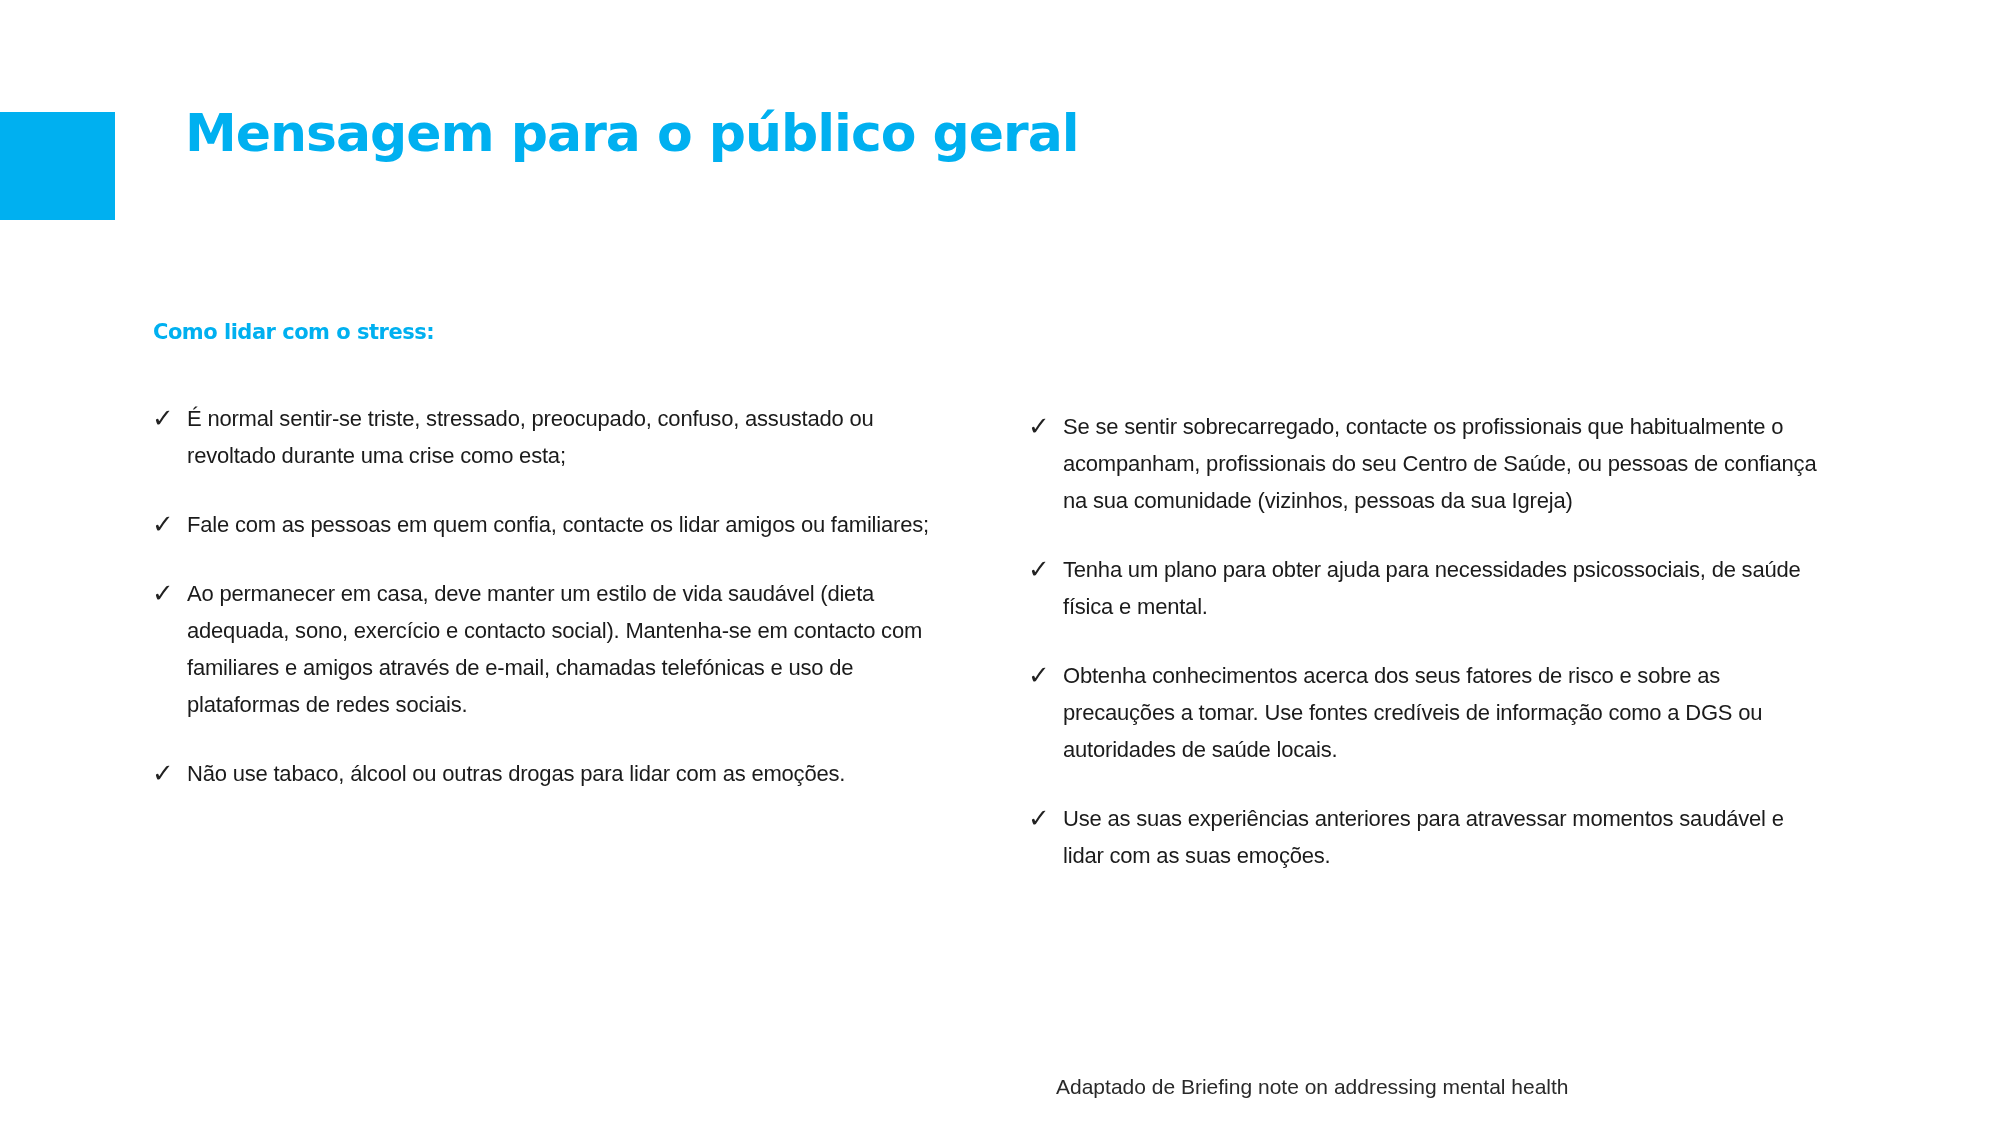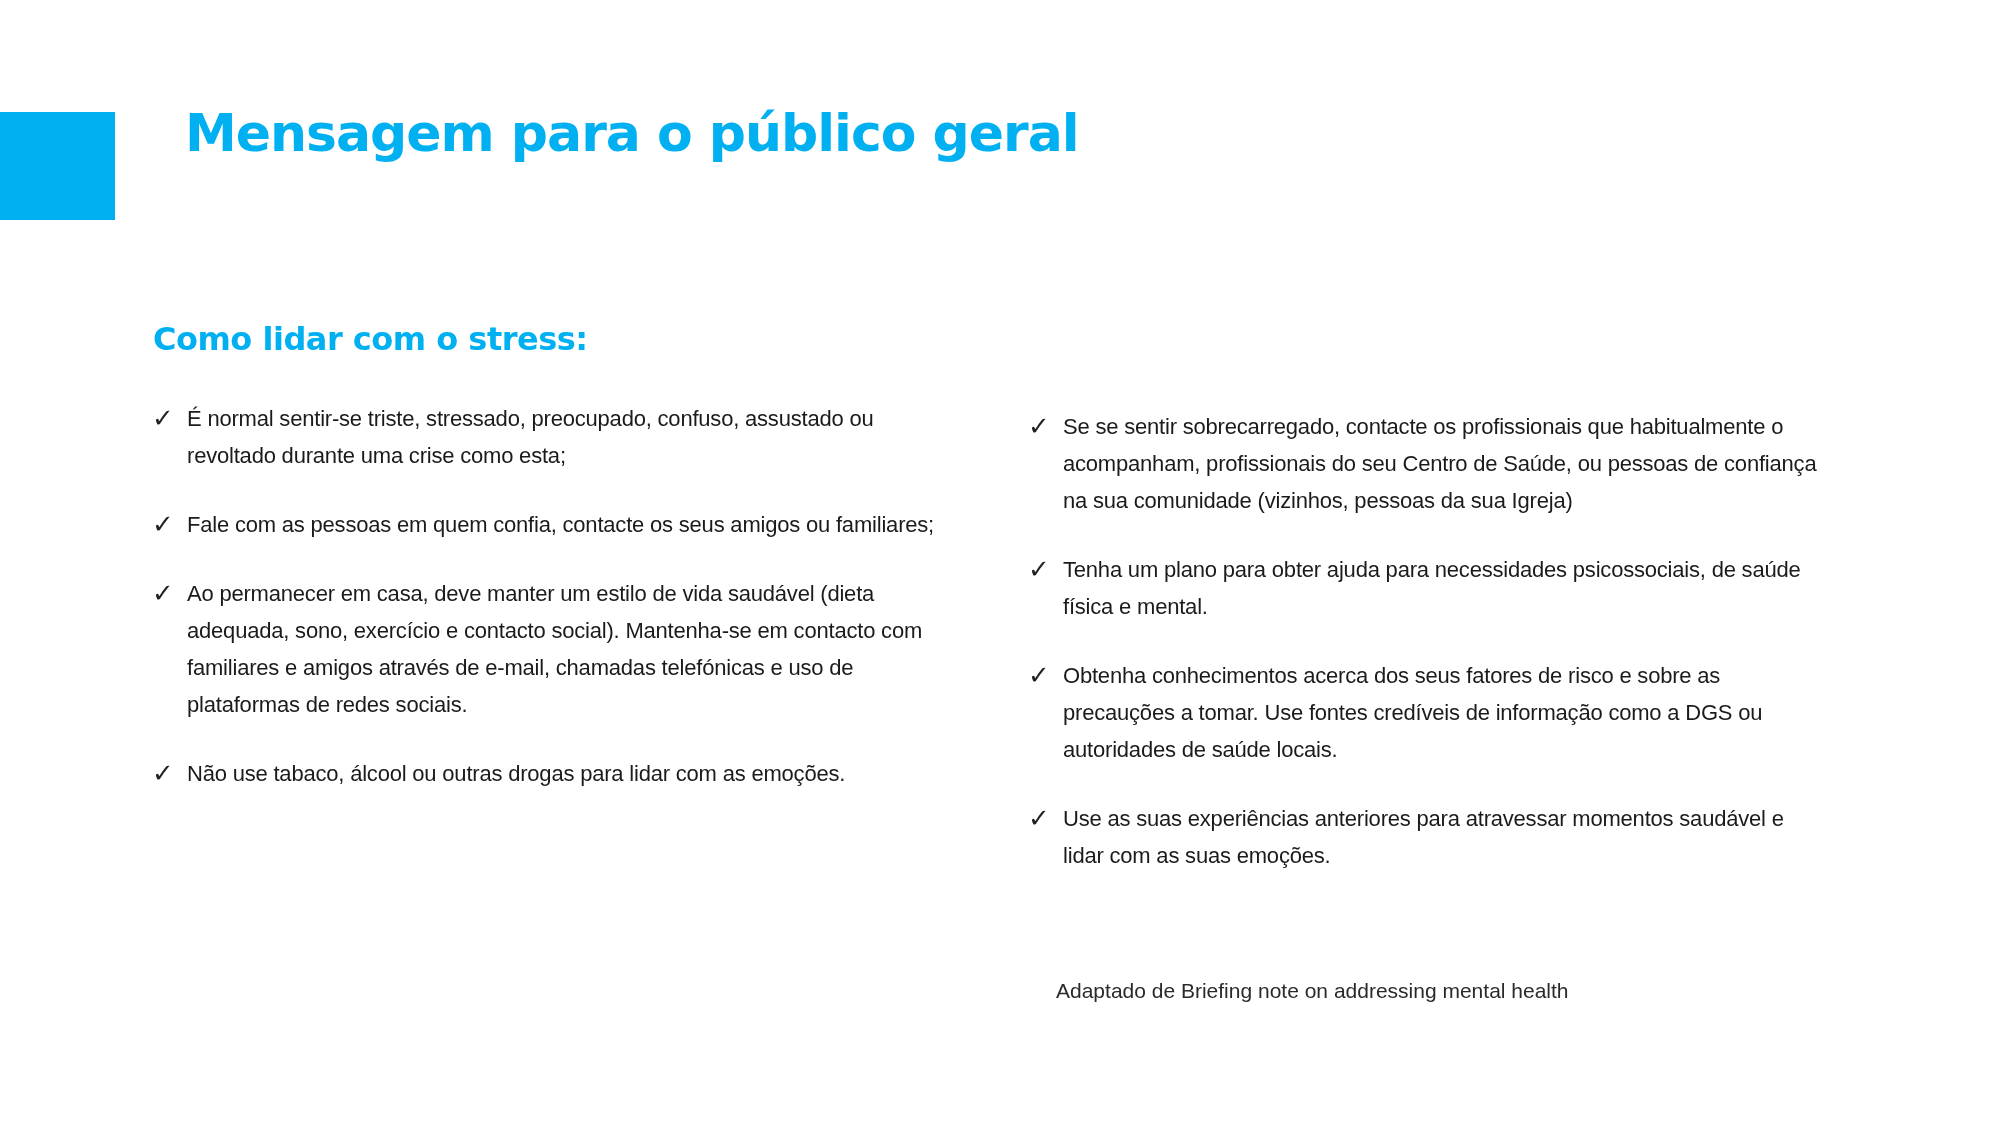--- a/index.html
+++ b/index.html
@@ -31,21 +31,21 @@
     font-size: 52px;
     font-weight: 800;
     line-height: 66px;
     letter-spacing: -1px;
     color: var(--accent);
   }
   .section-heading {
     position: absolute;
     left: 153px; top: 320px;
     font-family: "DejaVu Sans", sans-serif;
-    font-size: 32px;
+    font-size: 21px;
     font-weight: 800;
     letter-spacing: -0.5px;
     color: var(--accent);
   }
   .col {
     position: absolute;
     width: 790px;
   }
   .col-left  { left: 152px;  top: 400px; }
   .col-right { left: 1028px; top: 408px; }
@@ -62,21 +62,21 @@
   }
   .bullet-text {
     flex: 1 1 auto;
     font-size: 22px;
     line-height: 37px;
     letter-spacing: -0.2px;
     color: var(--ink);
   }
   .footer {
     position: absolute;
-    left: 1056px; top: 978px;
+    left: 1056px; top: 1074px;
     font-size: 21px;
     line-height: 25px;
     color: #2a2a2a;
   }
 </style>
 </head>
 <body>
 
 <div class="slide">
 
@@ -88,21 +88,21 @@
 
   <div class="section-heading">Como lidar com o stress:</div>
 
   <div class="col col-left" id="col-left">
       <div class="bullet">
         <span class="check">✓</span>
         <span class="bullet-text">É normal sentir-se triste, stressado, preocupado, confuso, assustado ou revoltado durante uma crise como esta;</span>
       </div>
       <div class="bullet">
         <span class="check">✓</span>
-        <span class="bullet-text">Fale com as pessoas em quem confia, contacte os seus amigos ou familiares;</span>
+        <span class="bullet-text">Fale com as pessoas em quem confia, contacte os lidar amigos ou familiares;</span>
       </div>
       <div class="bullet">
         <span class="check">✓</span>
         <span class="bullet-text">Ao permanecer em casa, deve manter um estilo de vida saudável (dieta adequada, sono, exercício e contacto social). Mantenha-se em contacto com familiares e amigos através de e-mail, chamadas telefónicas e uso de plataformas de redes sociais.</span>
       </div>
       <div class="bullet">
         <span class="check">✓</span>
         <span class="bullet-text">Não use tabaco, álcool ou outras drogas para lidar com as emoções.</span>
       </div>
     </div>

